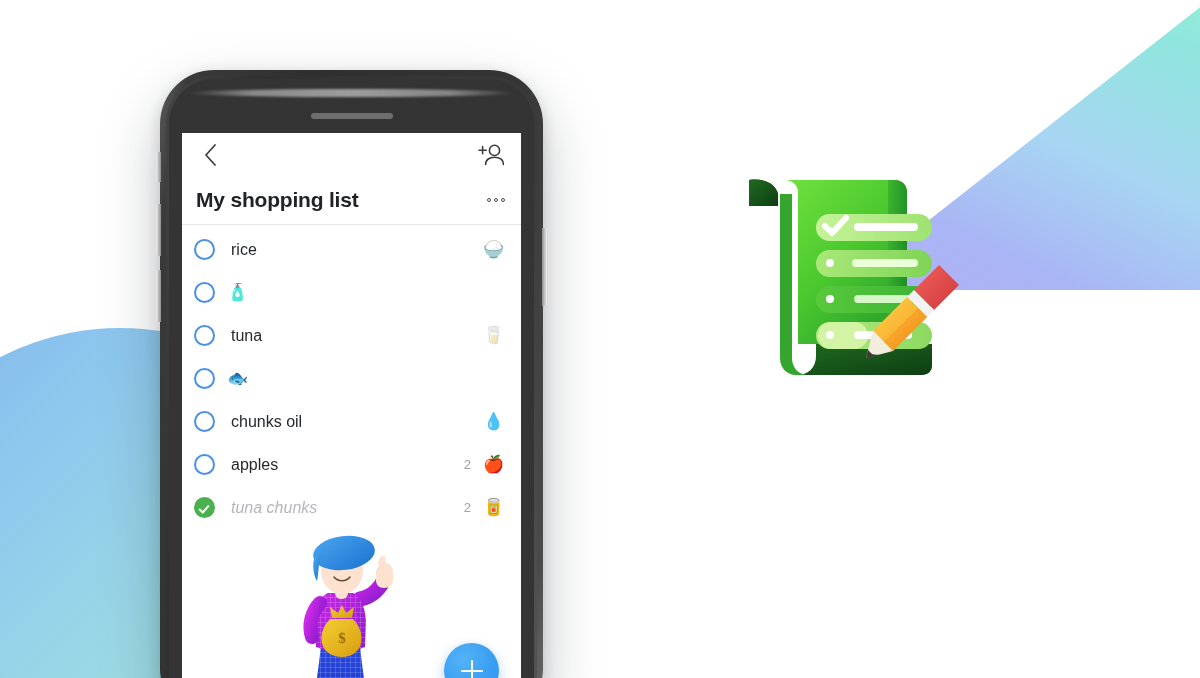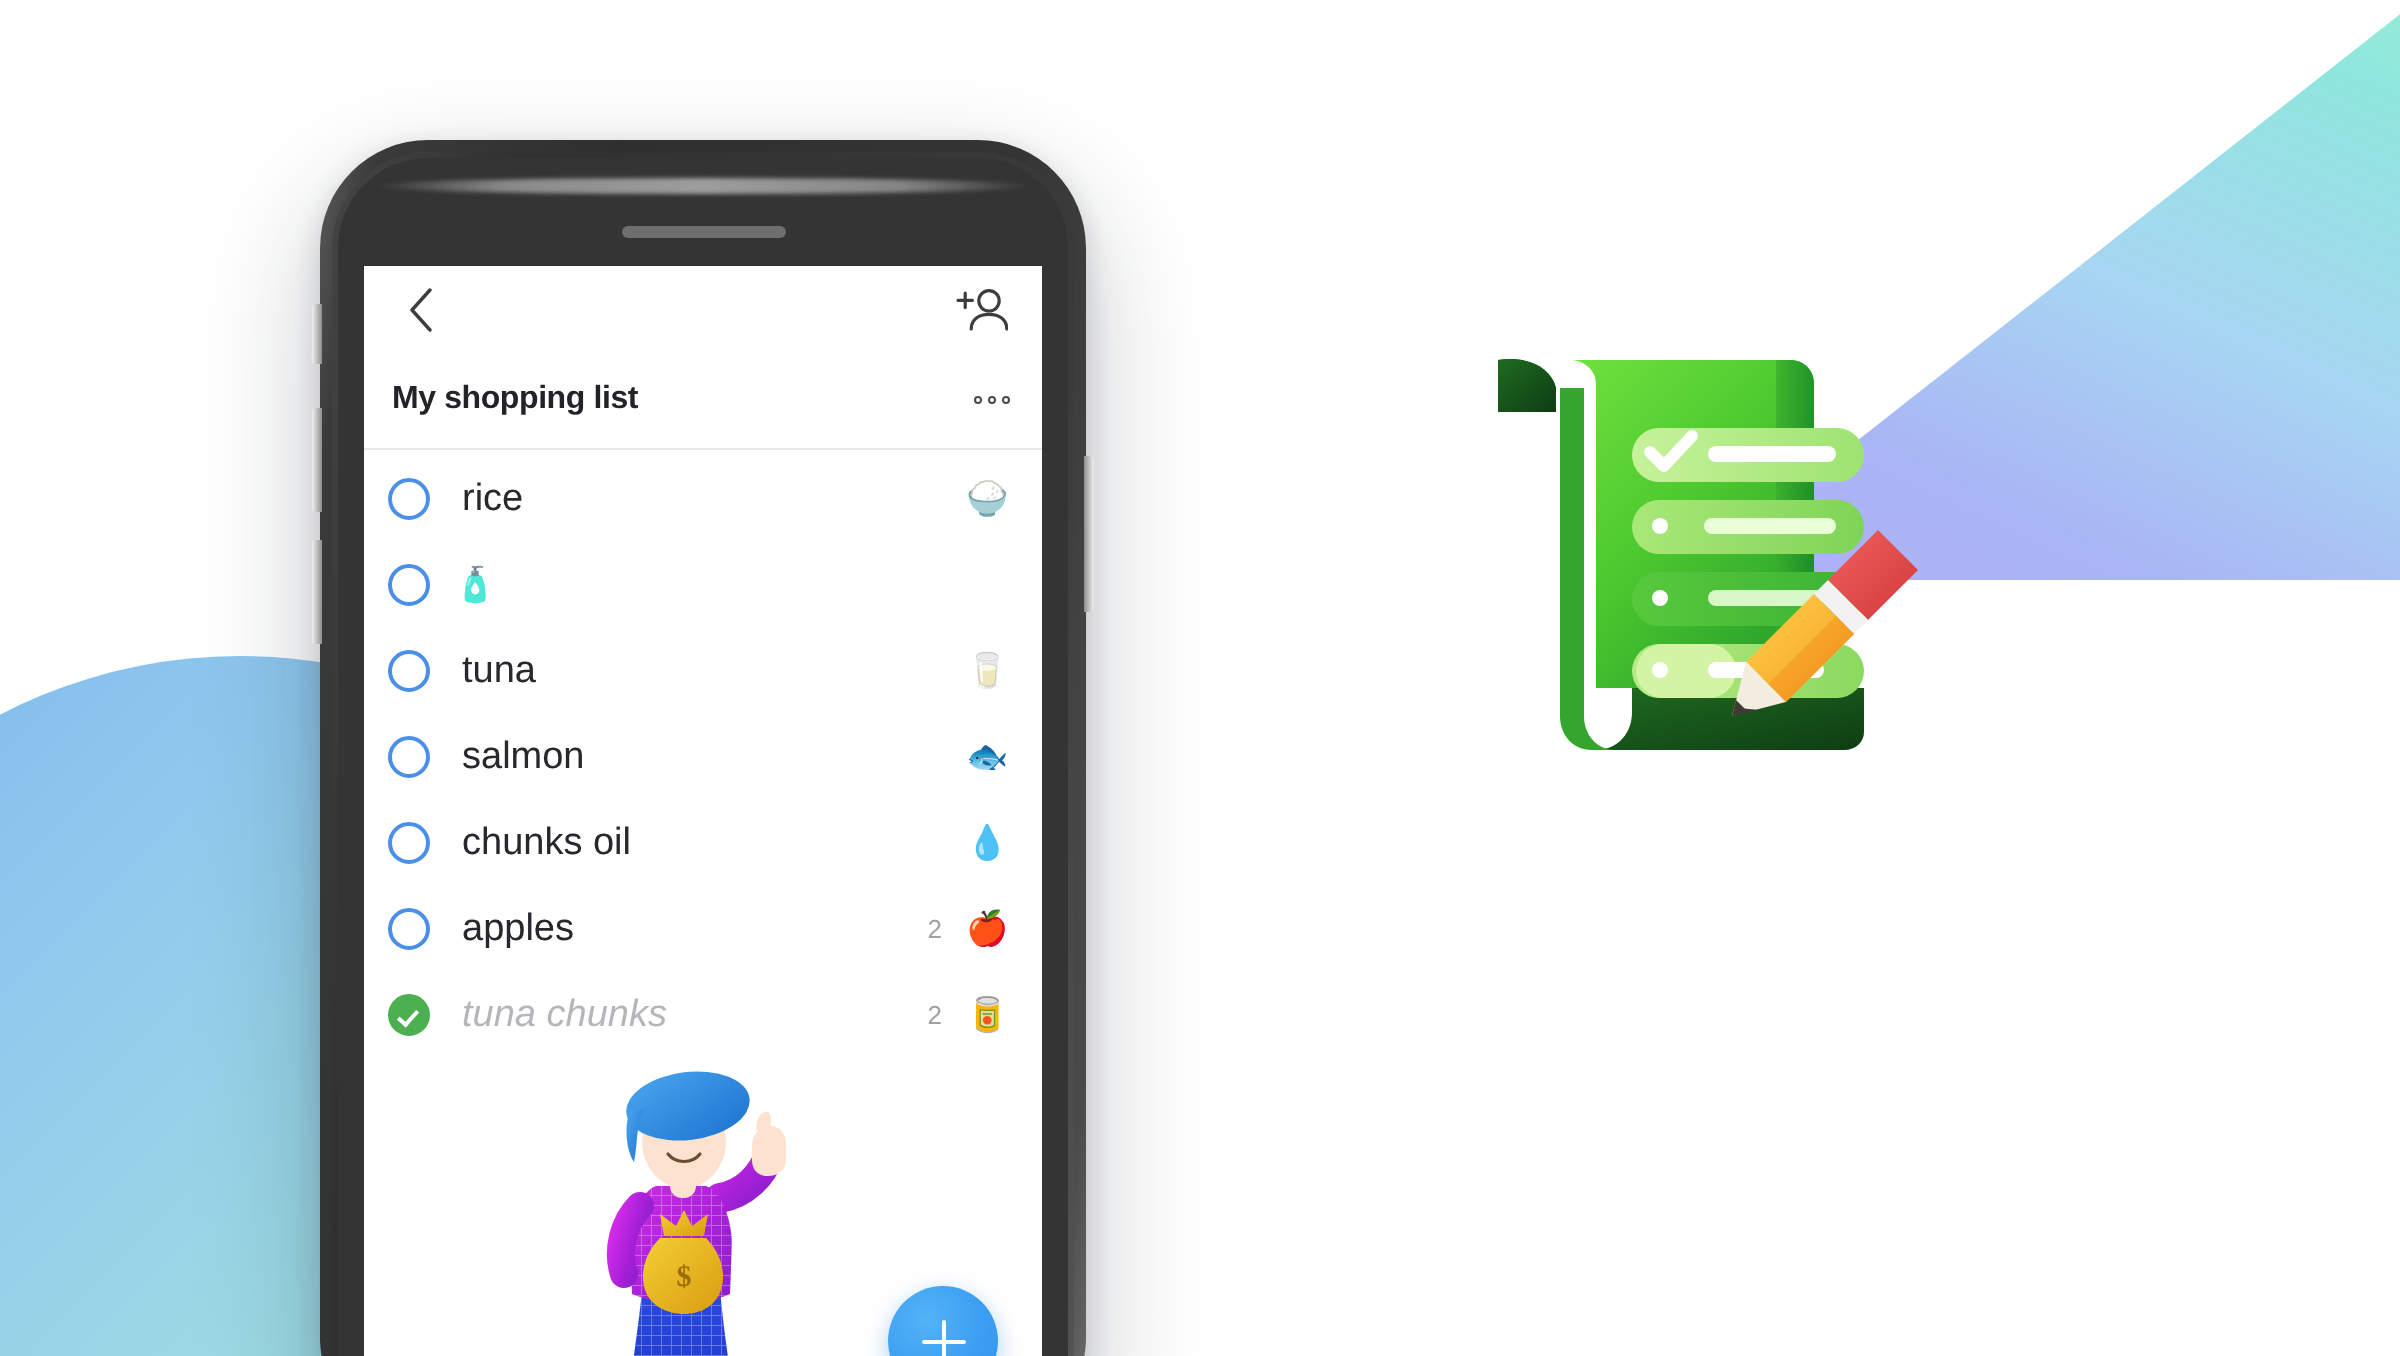--- a/index.html
+++ b/index.html
@@ -133,21 +133,21 @@
     cursor: pointer;
   }
   .app-titlebar {
     display: flex;
     align-items: center;
     justify-content: space-between;
     padding: 0 16px 0 14px;
     height: 38px;
   }
   .app-title {
-    font-size: 16px;
+    font-size: 21px;
     font-weight: bold;
     color: #222326;
     letter-spacing: -0.2px;
   }
   .kebab {
     display: flex;
     gap: 3px;
     align-items: center;
     cursor: pointer;
     padding: 6px 0 6px 10px;
@@ -199,21 +199,21 @@
     top: 4px;
     width: 6px;
     height: 10px;
     border: solid #ffffff;
     border-width: 0 2px 2px 0;
     transform: rotate(42deg);
     box-sizing: border-box;
   }
   .row-label {
     margin-left: 16px;
-    font-size: 19px;
+    font-size: 16px;
     color: #26282b;
     flex: 1 1 auto;
     white-space: nowrap;
   }
   .row.done .row-label {
     color: #b4b6b9;
     font-style: italic;
   }
   .row-qty {
     font-size: 13px;
@@ -335,21 +335,20 @@
               <div class="row-emoji">🧴</div>
             </div>
             <div class="row">
               <div class="check"></div>
               <div class="row-label">tuna</div>
               <div class="row-qty"></div>
               <div class="row-emoji">🥛</div>
             </div>
             <div class="row">
               <div class="check"></div>
-              <div class="row-label">salmon</div>
               <div class="row-qty"></div>
               <div class="row-emoji">🐟</div>
             </div>
             <div class="row">
               <div class="check"></div>
               <div class="row-label">chunks oil</div>
               <div class="row-qty"></div>
               <div class="row-emoji">💧</div>
             </div>
             <div class="row">

